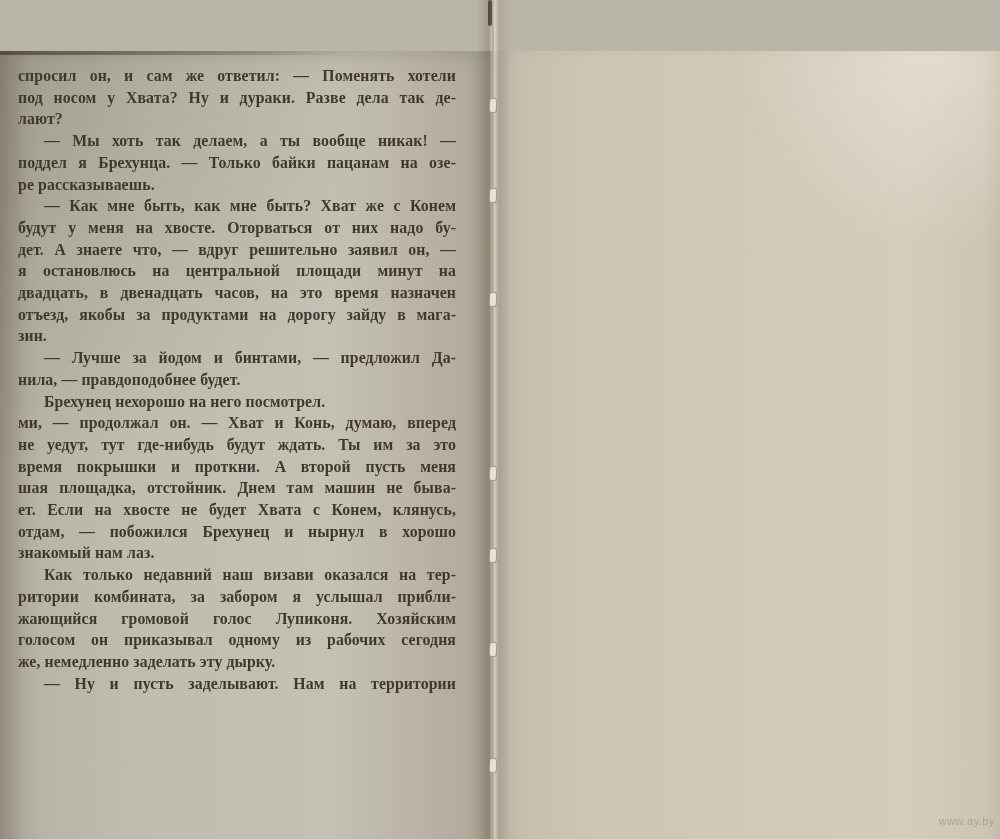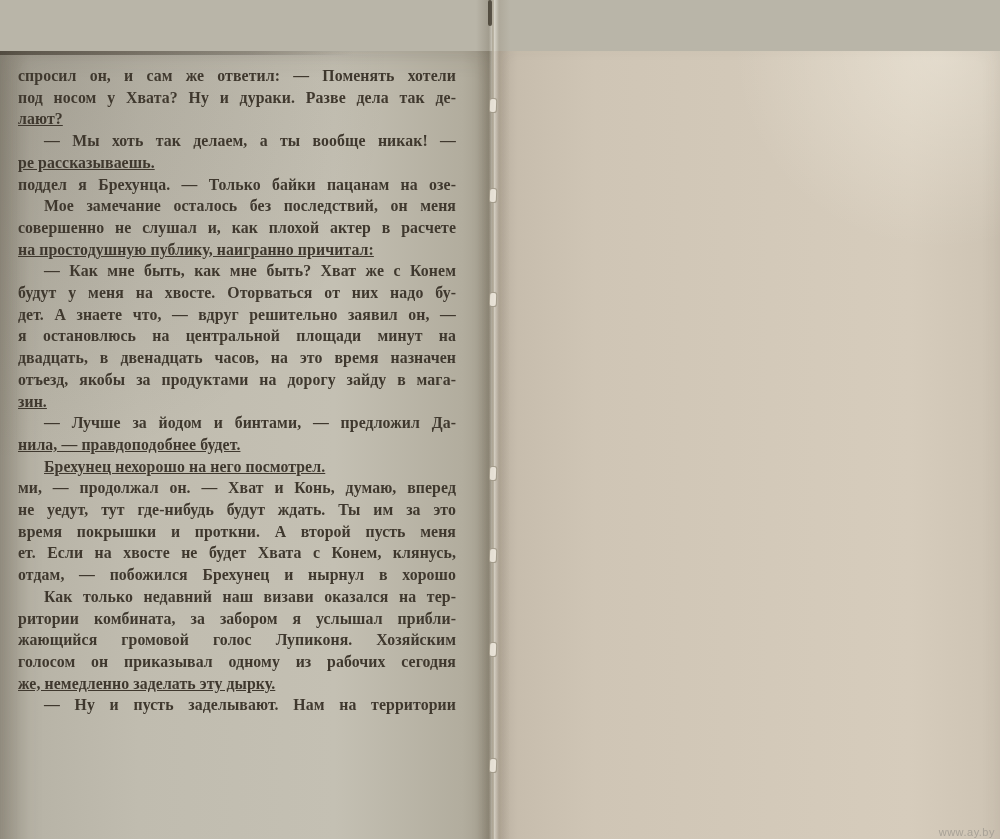--- a/index.html
+++ b/index.html
@@ -35,58 +35,53 @@
   }
   .seam{position:absolute;left:492px;top:0;width:2px;height:839px;background:rgba(145,135,112,0.45);}
   .gutter-top-mark{position:absolute;left:488px;top:0;width:4px;height:26px;background:#3e382c;opacity:.8;border-radius:2px;}
   .stitch{position:absolute;left:489px;width:6px;height:13px;background:rgba(235,230,218,0.9);
           border:1px solid rgba(110,100,80,0.55);border-radius:3px;transform:rotate(2deg);}
   
   .text-block{color:#3f382e;font-weight:bold;letter-spacing:0.1px;}
   .text-left{position:absolute;left:18px;top:14px;width:438px;font-size:15.8px;line-height:21.7px;}
   .para{margin:0;}
   .pl{text-align:justify;text-align-last:justify;}
-  .pl-last{text-align-last:left;text-decoration:underline;}
+  .pl-last{text-align-last:left;}
   .para.indent .pl-first{text-indent:26px;}
   
   .footer{position:absolute;font-size:16px;font-weight:bold;color:#38332b;text-align:right;}
   .footer-left{left:18px;top:804px;width:438px;}
   .pagenum{display:inline-block;margin:0 12px;vertical-align:middle;}
   .paw{display:inline-block;width:14px;height:13px;vertical-align:middle;}
   .paw svg{display:block;width:100%;height:100%;}
   .paw-l{transform:rotate(-14deg);}
   .paw-r{transform:rotate(10deg);}
   
   .watermark{
-    position:absolute;right:5px;bottom:1px;
+    position:absolute;right:5px;bottom:12px;
     font-family:"Liberation Sans","DejaVu Sans",sans-serif;
     font-size:11px;color:#a8a297;letter-spacing:0.5px;
   }
 </style>
 </head>
 <body>
 
 <div class="photo">
 
   <div class="page page-left">
     <div class="text-block text-left">
         <div class="para">
           <div class="pl pl-first">спросил он, и сам же ответил: — Поменять хотели</div>
           <div class="pl">под носом у Хвата? Ну и дураки. Разве дела так де-</div>
           <div class="pl pl-last">лают?</div>
         </div>
         <div class="para indent">
           <div class="pl pl-first">— Мы хоть так делаем, а ты вообще никак! —</div>
+          <div class="pl">поддел я Брехунца. — Только байки пацанам на озе-</div>
           <div class="pl pl-last">ре рассказываешь.</div>
-          <div class="pl">поддел я Брехунца. — Только байки пацанам на озе-</div>
-        </div>
-        <div class="para indent">
-          <div class="pl pl-first">Мое замечание осталось без последствий, он меня</div>
-          <div class="pl">совершенно не слушал и, как плохой актер в расчете</div>
-          <div class="pl pl-last">на простодушную публику, наигранно причитал:</div>
         </div>
         <div class="para indent">
           <div class="pl pl-first">— Как мне быть, как мне быть? Хват же с Конем</div>
           <div class="pl">будут у меня на хвосте. Оторваться от них надо бу-</div>
           <div class="pl">дет. А знаете что, — вдруг решительно заявил он, —</div>
           <div class="pl">я остановлюсь на центральной площади минут на</div>
           <div class="pl">двадцать, в двенадцать часов, на это время назначен</div>
           <div class="pl">отъезд, якобы за продуктами на дорогу зайду в мага-</div>
           <div class="pl pl-last">зин.</div>
         </div>
@@ -94,22 +89,24 @@
           <div class="pl pl-first">— Лучше за йодом и бинтами, — предложил Да-</div>
           <div class="pl pl-last">нила, — правдоподобнее будет.</div>
         </div>
         <div class="para indent">
           <div class="pl pl-first pl-last">Брехунец нехорошо на него посмотрел.</div>
         </div>
         <div class="para indent">
           <div class="pl">ми, — продолжал он. — Хват и Конь, думаю, вперед</div>
           <div class="pl">не уедут, тут где-нибудь будут ждать. Ты им за это</div>
           <div class="pl">время покрышки и проткни. А второй пусть меня</div>
+          <div class="pl">шая площадка, отстойник. Днем там машин не быва-</div>
           <div class="pl">ет. Если на хвосте не будет Хвата с Конем, клянусь,</div>
           <div class="pl">отдам, — побожился Брехунец и нырнул в хорошо</div>
+          <div class="pl pl-last">знакомый нам лаз.</div>
         </div>
         <div class="para indent">
           <div class="pl pl-first">Как только недавний наш визави оказался на тер-</div>
           <div class="pl">ритории комбината, за забором я услышал прибли-</div>
           <div class="pl">жающийся громовой голос Лупиконя. Хозяйским</div>
           <div class="pl">голосом он приказывал одному из рабочих сегодня</div>
           <div class="pl pl-last">же, немедленно заделать эту дырку.</div>
         </div>
         <div class="para indent">
           <div class="pl pl-first">— Ну и пусть заделывают. Нам на территории</div>

